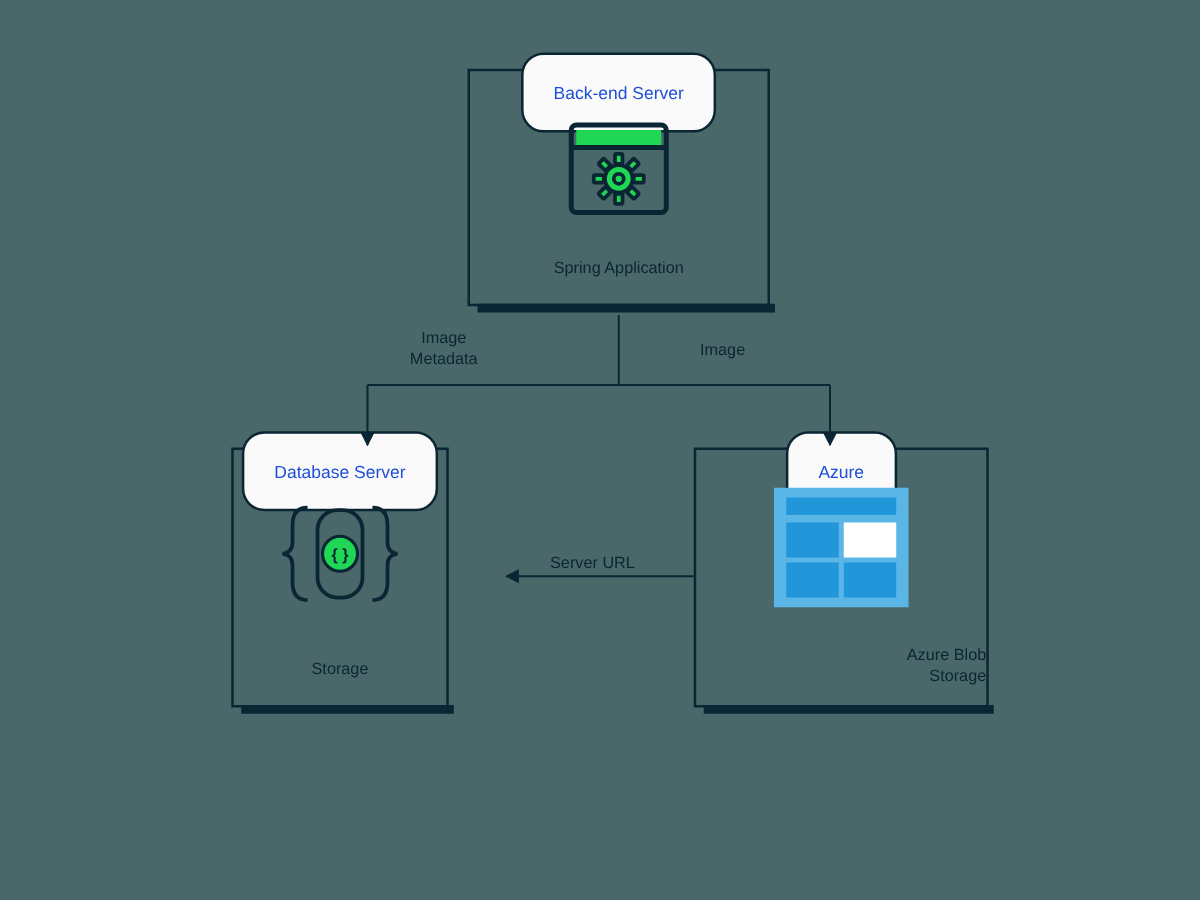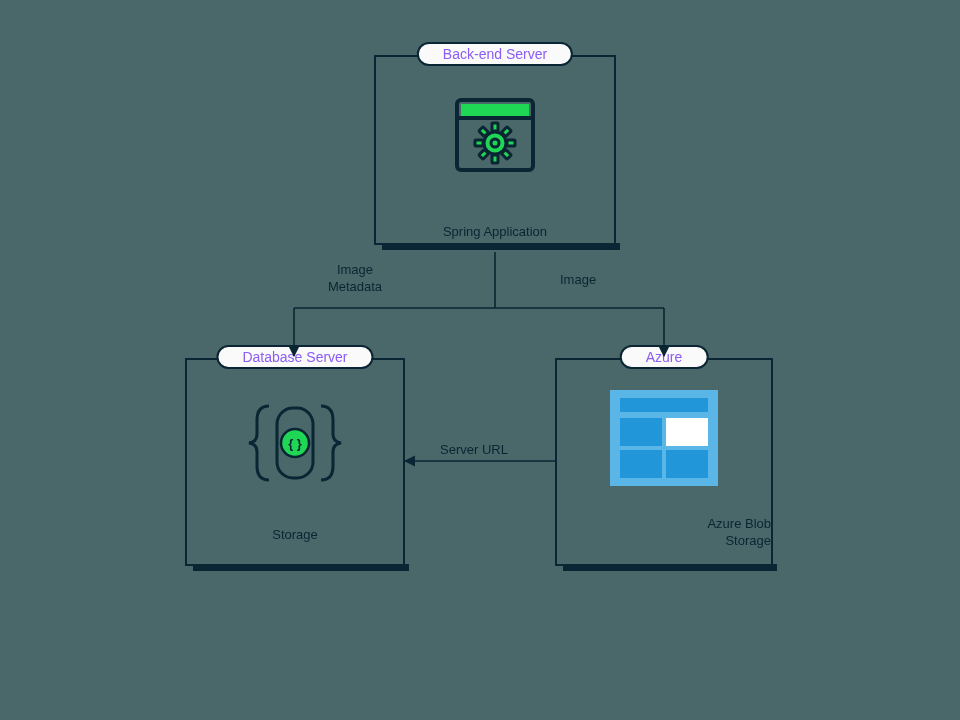--- a/index.html
+++ b/index.html
@@ -25,23 +25,23 @@
     background: #0a2533;
   }
   .box-label {
     position: absolute;
     top: -15px;
     left: 50%;
     transform: translateX(-50%);
     background: #fafafa;
     border: 2px solid #0a2533;
     border-radius: 18px;
-    padding: 2px 24px;
+    padding: 22px 24px;
     font-size: 14px;
-    color: #8b5cf6;
+    color: #1d4ed8;
     white-space: nowrap;
   }
   .caption {
     position: absolute;
     width: 100%;
     text-align: center;
     font-size: 13px;
     color: #0a2533;
   }
   .edge-label {
@@ -82,43 +82,43 @@
           <rect x="-20" y="-3" width="8" height="6" rx="1"></rect>
           <rect x="12" y="-3" width="8" height="6" rx="1"></rect>
           <rect x="-3" y="-20" width="6" height="8" rx="1" transform="rotate(45)"></rect>
           <rect x="-3" y="12" width="6" height="8" rx="1" transform="rotate(45)"></rect>
           <rect x="-3" y="-20" width="6" height="8" rx="1" transform="rotate(-45)"></rect>
           <rect x="-3" y="12" width="6" height="8" rx="1" transform="rotate(-45)"></rect>
         </g>
       </g>
     </svg>
   </div>
-  <div class="caption" style="bottom:4px;">Spring Application</div>
+  <div class="caption" style="bottom:22px;">Spring Application</div>
 </div>
 
-<div class="box" style="left:185px; top:358px; width:220px; height:208px;">
+<div class="box" style="left:185px; top:358px; width:174px; height:208px;">
   <div class="box-label">Database Server</div>
   <div class="icon-wrap" style="top:38px;">
     <svg width="96" height="90" viewBox="0 0 96 90">
 
       <path d="M22 8 Q10 8 10 22 L10 36 Q10 44 2 45 Q10 46 10 54 L10 68 Q10 82 22 82" fill="none" stroke="#0a2533" stroke-width="3"></path>
 
       <path d="M74 8 Q86 8 86 22 L86 36 Q86 44 94 45 Q86 46 86 54 L86 68 Q86 82 74 82" fill="none" stroke="#0a2533" stroke-width="3"></path>
 
       <rect x="30" y="10" width="36" height="70" rx="16" fill="none" stroke="#0a2533" stroke-width="3"></rect>
 
       <circle cx="48" cy="45" r="14" fill="#1fd655" stroke="#0a2533" stroke-width="2.5"></circle>
 
       <text x="48" y="50" text-anchor="middle" font-size="13" font-weight="bold" fill="#0a2533">{ }</text>
     </svg>
   </div>
   <div class="caption" style="bottom:22px;">Storage</div>
 </div>
 
-<div class="box" style="left:555px; top:358px; width:218px; height:208px;">
+<div class="box" style="left:555px; top:358px; width:236px; height:208px;">
   <div class="box-label">Azure</div>
   <div class="icon-wrap" style="top:30px;">
     <svg width="108" height="96" viewBox="0 0 108 96">
       <rect x="0" y="0" width="108" height="96" fill="#5bb6e8"></rect>
       <rect x="10" y="8" width="88" height="14" fill="#2196d8"></rect>
       <rect x="10" y="28" width="42" height="28" fill="#2196d8"></rect>
       <rect x="56" y="28" width="42" height="28" fill="#ffffff"></rect>
       <rect x="10" y="60" width="42" height="28" fill="#2196d8"></rect>
       <rect x="56" y="60" width="42" height="28" fill="#2196d8"></rect>
     </svg>

